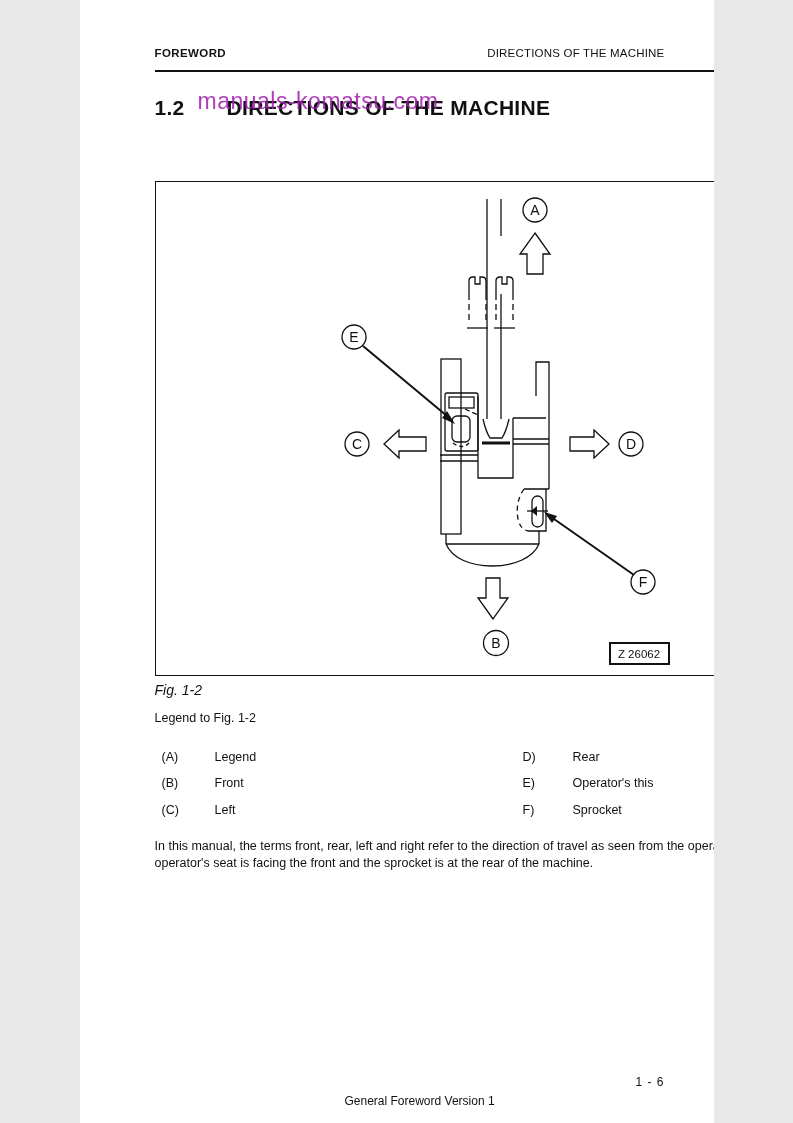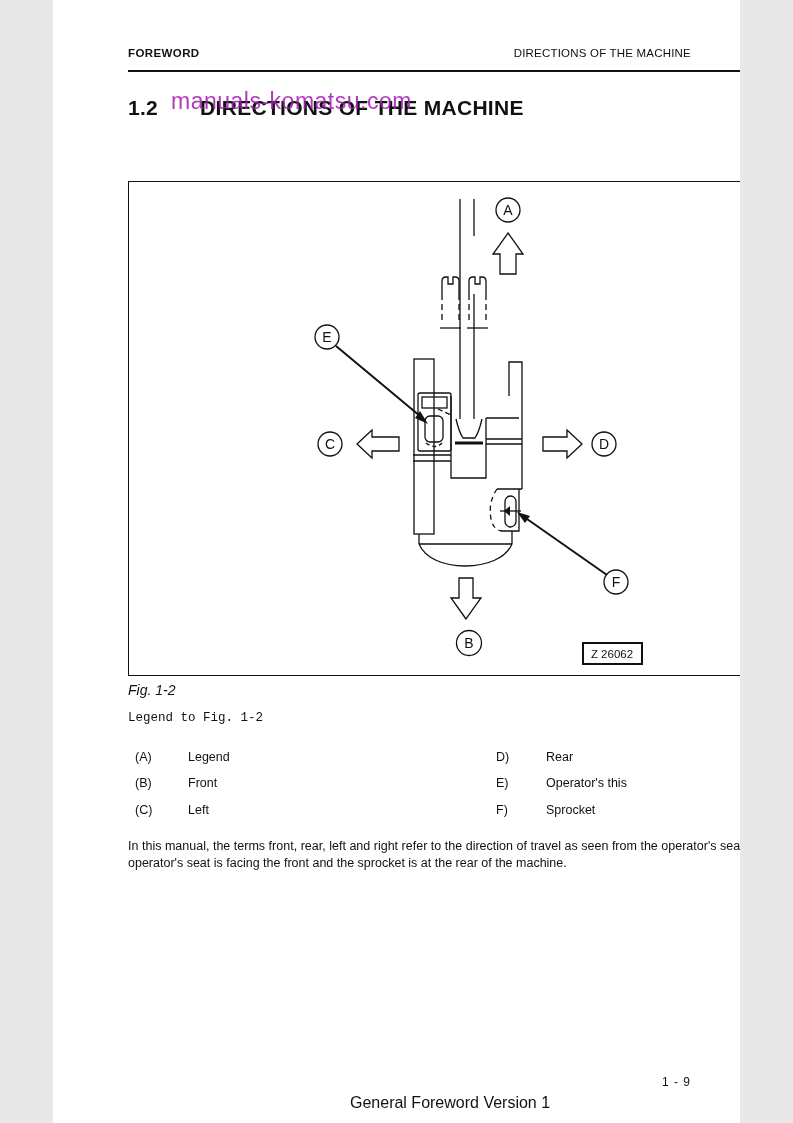--- a/index.html
+++ b/index.html
@@ -1,41 +1,41 @@
 <!DOCTYPE html>
 <html><head>
 <meta charset="utf-8">
 <style>
   html,body{margin:0;padding:0;background:#e8e8e8;}
   .page{
-    position:relative;width:687px;height:1123px;background:#ffffff;
+    position:relative;width:634px;height:1123px;background:#ffffff;
     margin:0 auto;font-family:"Liberation Sans","DejaVu Sans",sans-serif;
     color:#111;overflow:hidden;
   }
   .abs{position:absolute;}
   
   .hdr-left{left:75px;top:47px;font-size:11.5px;font-weight:bold;letter-spacing:.4px;}
   .hdr-right{right:49px;top:47px;font-size:11.5px;letter-spacing:.2px;}
   .hdr-rule{left:75px;top:70px;width:669px;height:2px;background:#111;}
   
   .title-row{left:75px;top:96px;font-size:21px;font-weight:bold;letter-spacing:.3px;white-space:nowrap;}
   .title-num{display:inline-block;margin-right:42px;}
   .watermark{left:118px;top:88px;font-size:23px;color:#a21caf;opacity:.85;letter-spacing:.5px;white-space:nowrap;}
   
   .figure-box{left:75px;top:181px;width:669px;height:495px;border:1.5px solid #111;box-sizing:border-box;background:#fff;}
   .figure-box svg{position:absolute;left:0;top:0;}
   .callout-letter{font-size:14px;font-family:"Liberation Sans",sans-serif;}
   .zlabel-text{font-size:11.5px;font-family:"Liberation Sans",sans-serif;}
   .fig-caption{left:75px;top:682px;font-size:14px;font-style:italic;}
-  .legend-title{left:75px;top:711px;font-size:12.5px;font-family:Liberation Mono, monospace;}
+  .legend-title{left:75px;top:711px;font-size:12.5px;}
   .legend-item{position:absolute;font-size:12.5px;}
   
   .body-par{left:75px;top:838px;width:670px;font-size:12.5px;line-height:17px;text-align:justify;}
   
-  .ftr-center{left:265px;top:1094px;font-size:16px;margin-left:32px;}
+  .ftr-center{left:265px;top:1094px;font-size:12px;}
   .ftr-page{right:49px;top:1075px;font-size:12px;letter-spacing:1px;}
 </style>
 </head>
 <body>
 
 <div class="page">
 
   <div class="abs hdr-left">FOREWORD</div>
   <div class="abs hdr-right">DIRECTIONS OF THE MACHINE</div>
   <div class="abs hdr-rule"></div>
@@ -156,15 +156,15 @@
   <div class="legend-item" style="left:443px;top:750px;">D)</div>
   <div class="legend-item" style="left:493px;top:750px;">Rear</div>
   <div class="legend-item" style="left:443px;top:776px;">E)</div>
   <div class="legend-item" style="left:493px;top:776px;">Operator's this</div>
   <div class="legend-item" style="left:443px;top:803px;">F)</div>
   <div class="legend-item" style="left:493px;top:803px;">Sprocket</div>
 
   <div class="abs body-par">In this manual, the terms front, rear, left and right refer to the direction of travel as seen from the operator's seat when the operator's seat is facing the front and the sprocket is at the rear of the machine.</div>
 
   <div class="abs ftr-center">General Foreword Version 1</div>
-  <div class="abs ftr-page">1 - 9</div>
+  <div class="abs ftr-page">1 - 6</div>
 
 </div>
 
 </body></html>

